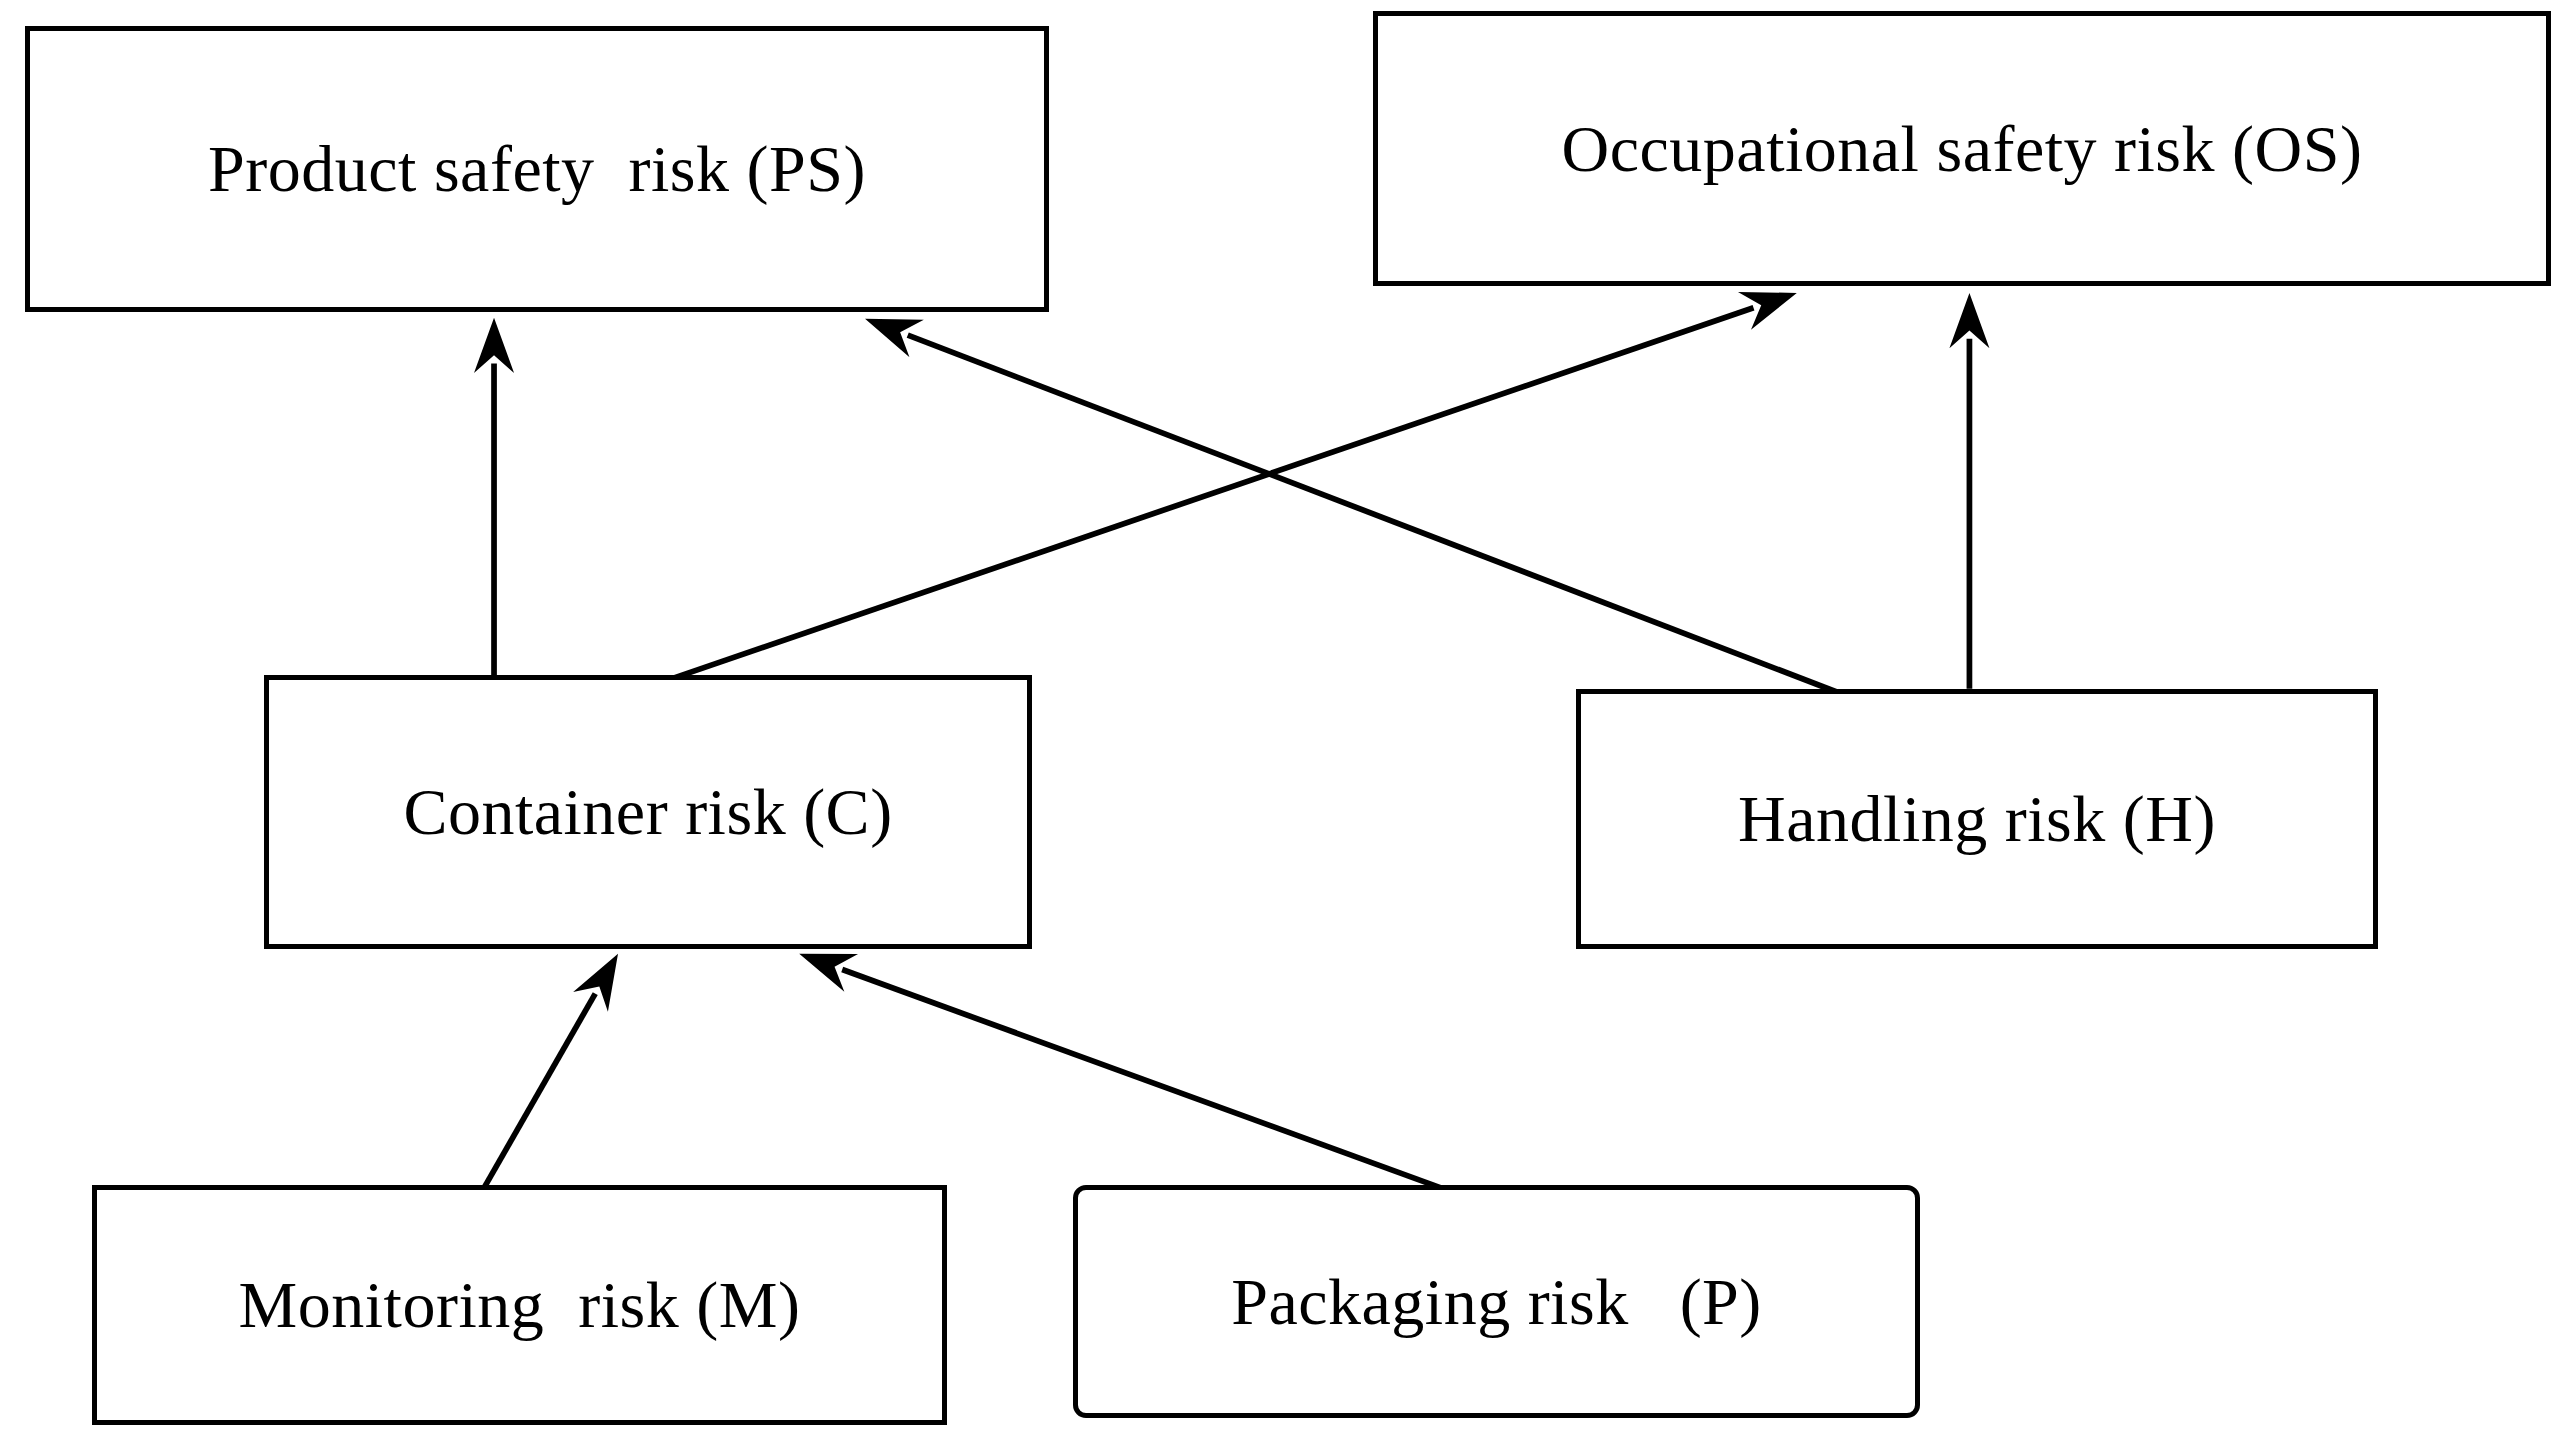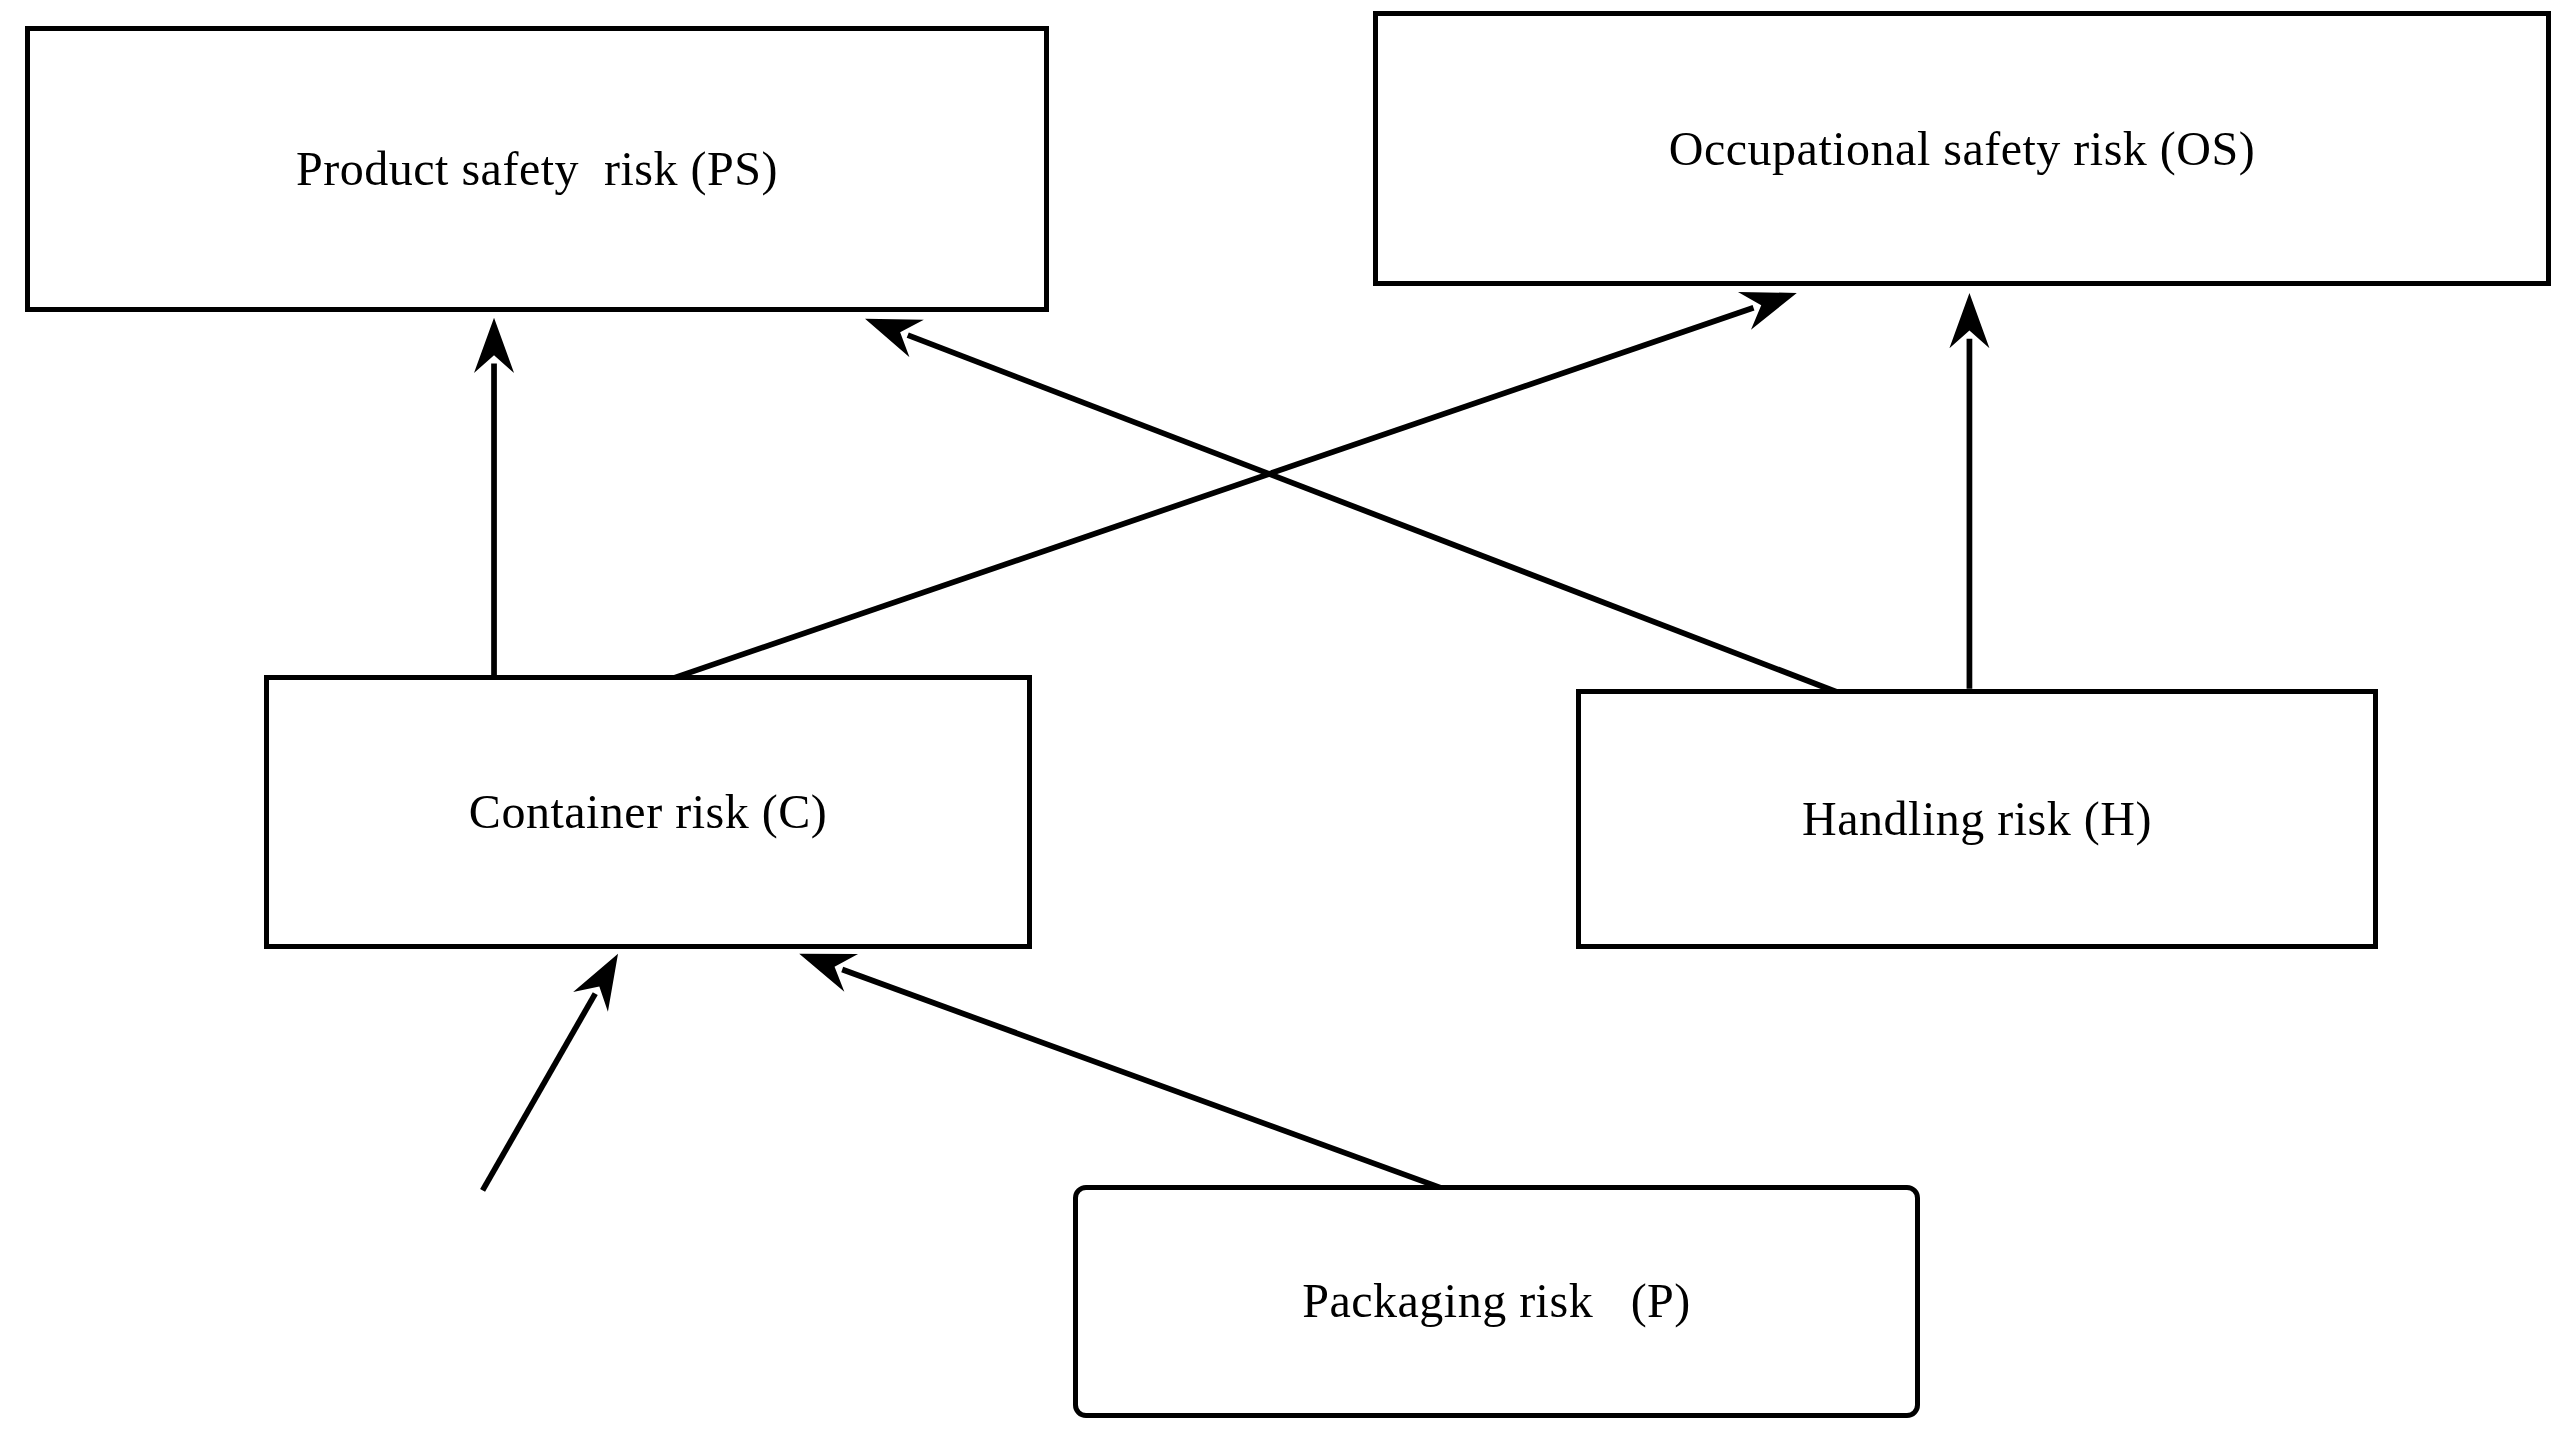--- a/index.html
+++ b/index.html
@@ -20,21 +20,21 @@
     box-sizing: border-box;
     border: 5.7px solid #000000;
     background: #ffffff;
     display: flex;
     align-items: center;
     justify-content: center;
     color: #000000;
     z-index: 3;
   }
   .node-label {
-    font-size: 48px;
+    font-size: 66px;
     line-height: 1.05;
     letter-spacing: 0.5px;
     white-space: pre;
     text-align: left;
     font-weight: 400;
   }
   #edge-layer {
     position: absolute;
     left: 0;
     top: 0;
@@ -89,19 +89,22 @@
   </div>
 
   <div class="node" style="left: 1576px; top: 689px; width: 802px; height: 260px;">
     <span class="node-label">Handling risk (H)</span>
   </div>
 
   <div class="node" style="left: 264px; top: 675px; width: 768px; height: 274px;">
     <span class="node-label">Container risk (C)</span>
   </div>
 
+  <div class="node" style="left: 92px; top: 1185px; width: 855px; height: 240px;">
+    <span class="node-label">Monitoring  risk (M)</span>
+  </div>
 
   <div class="node" style="left: 1073px; top: 1185px; width: 847px; height: 233px; border-radius: 13px;">
     <span class="node-label">Packaging risk   (P)</span>
   </div>
 
 </div>
 
 
 </body></html>

